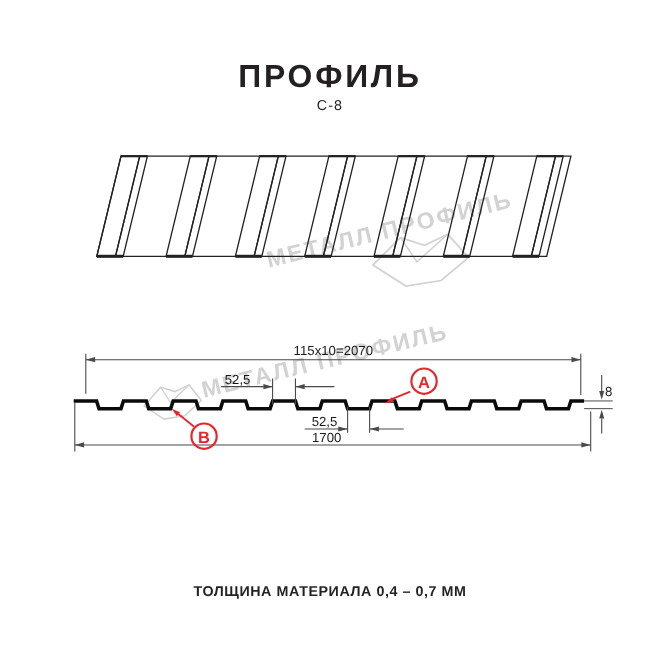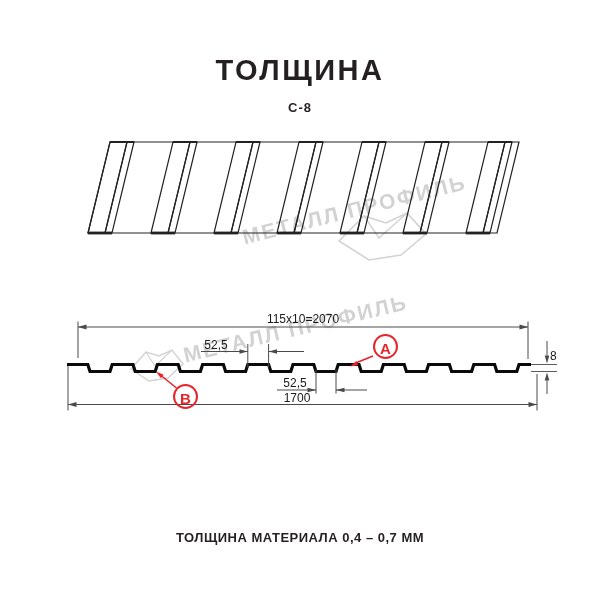--- a/index.html
+++ b/index.html
@@ -15,22 +15,22 @@
   }
   .layer{position:absolute;left:0;top:0;width:600px;height:600px;}
   .wm-layer{z-index:1;}
   .draw-layer{z-index:2;}
   .text-layer{z-index:3;pointer-events:none;}
   .title{
     position:absolute;left:300px;top:54px;transform:translateX(-50%);
     font-size:29px;font-weight:bold;letter-spacing:2.5px;color:var(--ink);white-space:nowrap;
   }
   .subtitle{
-    position:absolute;left:300px;top:100px;transform:translateX(-50%);
-    font-size:13px;font-weight:bold;letter-spacing:1px;color:var(--ink);
+    position:absolute;left:300px;top:88px;transform:translateX(-50%);
+    font-size:13px;font-weight:normal;letter-spacing:1px;color:var(--ink);
   }
   .footer-note{
     position:absolute;left:300px;top:530px;transform:translateX(-50%);
     font-size:13px;font-weight:bold;letter-spacing:0.5px;color:var(--ink);white-space:nowrap;text-align:center;
   }
   .wm-text{
     position:absolute;font-size:21px;font-weight:bold;letter-spacing:2px;
     color:var(--wm);white-space:nowrap;transform-origin:0 0;
   }
   .wm-1{left:240px;top:226px;transform:rotate(-14deg);}
@@ -132,21 +132,21 @@
 
     <g stroke="var(--red)" stroke-width="1.6" fill="none">
       <path d="M373,356 L355,363.3"></path>
       <polygon points="350,366.5 356.3,361.1 358.2,365.3" fill="var(--red)" stroke="none"></polygon>
       <path d="M176.5,388 L161,375.5"></path>
       <polygon points="156,371.5 163.7,374.7 160.8,378.3" fill="var(--red)" stroke="none"></polygon>
     </g>
   </svg>
 
   <div class="layer text-layer">
-    <div class="title">ТОЛЩИНА</div>
+    <div class="title">ПРОФИЛЬ</div>
     <div class="subtitle">С-8</div>
 
     <div class="dim-label" style="left:303px;top:312px">115x10=2070</div>
     <div class="dim-label" style="left:216px;top:338px">52,5</div>
     <div class="dim-label" style="left:295px;top:376px">52,5</div>
     <div class="dim-label" style="left:297px;top:391px">1700</div>
     <div class="dim-label dim-8" style="left:550px;top:349px">8</div>
 
     <div class="marker" style="left:373px;top:334px">A</div>
     <div class="marker" style="left:173px;top:384px">B</div>

